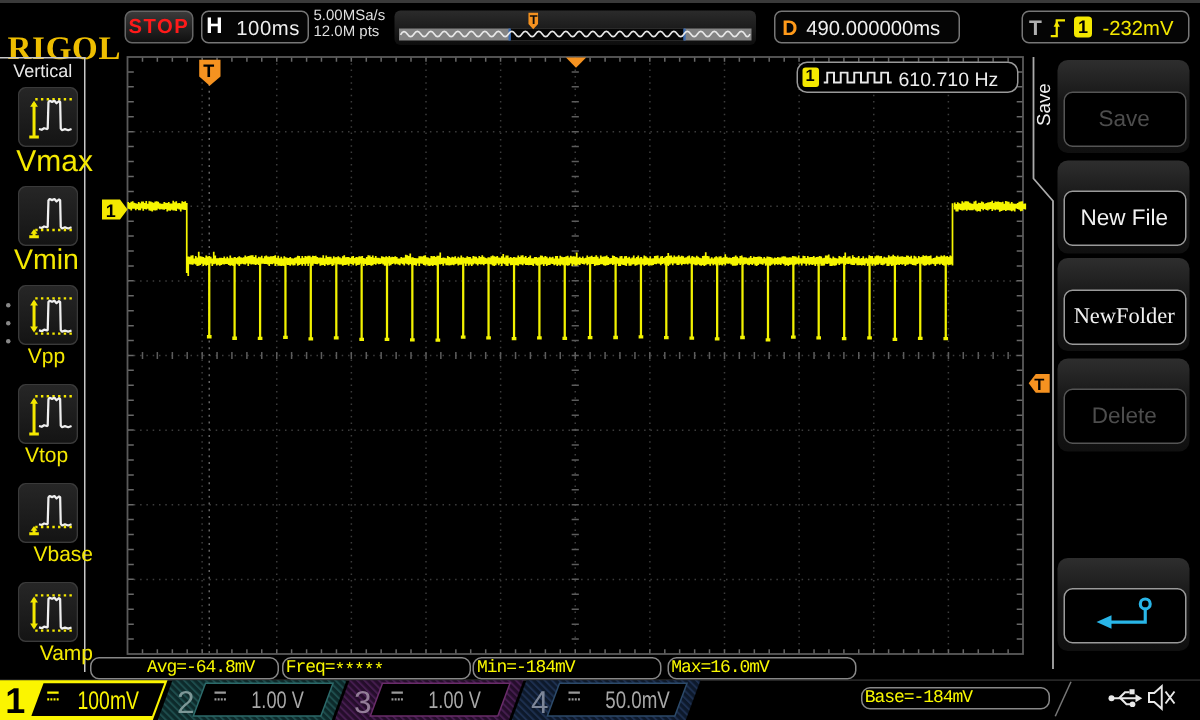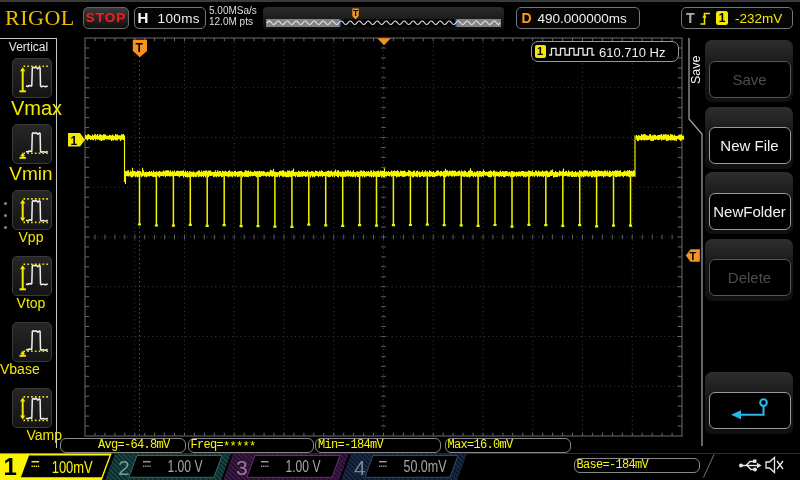--- a/index.html
+++ b/index.html
@@ -20,22 +20,22 @@
   .well{width:88px;background:linear-gradient(#2e2e2e,#161616 45%,#101010);border-radius:7px;}
   .innerbtn{position:absolute;left:3.5px;top:20.5px;width:82px;height:37px;background:#000;
         border:1.5px solid #9a9a9a;border-radius:6px;box-sizing:border-box;
         display:flex;align-items:center;justify-content:center;}
   .btxt{color:#f2f2f2;font-size:15px;}
   .btxtd{color:#4d4d4d;font-size:15px;}
 </style></head><body>
 
 <div class="abs" style="left:0;top:0;width:800px;height:31px;background:#000;"></div>
 <div class="abs" style="left:0;top:0;width:800px;height:2px;background:#3a3a3a;"></div>
-<div class="abs" style="left:5px;top:5px;width:80px;height:26px;color:#eebe00;
-     font-family:'Liberation Serif',serif;font-weight:normal;font-size:22px;letter-spacing:0.5px;">RIGOL</div>
+<div class="abs" style="left:5px;top:19px;width:80px;height:26px;color:#eebe00;
+     font-family:'Liberation Serif',serif;font-weight:bold;font-size:22px;letter-spacing:0.5px;">RIGOL</div>
 <div class="tbox" style="left:83px;width:46px;background:linear-gradient(#3a3a3a,#101010);
      border-color:#666;text-align:center;">
   <span style="color:#ff1a1a;font-weight:bold;font-size:13.5px;letter-spacing:1px;line-height:19px;">STOP</span></div>
 <div class="tbox" style="left:133.5px;width:72px;">
   <span style="position:absolute;left:3px;top:1px;color:#fff;font-weight:bold;font-size:15px;">H</span>
   <span style="position:absolute;left:23px;top:2.5px;color:#f0f0f0;font-size:13.5px;letter-spacing:0.4px;">100ms</span>
   </div>
 <div class="abs" style="left:209px;top:4.5px;color:#dedede;font-size:10px;line-height:11px;">5.00MSa/s<br>12.0M pts</div>
 
 <div class="abs" style="left:263px;top:7px;width:241px;height:22.5px;background:linear-gradient(#2b2b2b,#0d0d0d);
@@ -148,21 +148,21 @@
       <path d="M6.499999999999999,32.3h6.4" class="yl"></path>
     </svg></div>
 <div class="abs" style="left:0px;top:295px;width:62px;text-align:center;color:#f4e800;font-size:14px;">Vtop</div>
 <div class="icnbtn abs" style="left:12px;top:322px;"><svg width="40" height="40" viewBox="0 0 40 40">
       <path d="M13,26.5 l1.8,.5 1.6,-1 1.9,.5 .5,-.3 .5,-17.6 .8,-.9 1.6,.7 1.6,-.7 1.4,1.6 1.6,-1.3 .8,.5 .4,17.7 .8,1.1 2,-.7 2.2,.7 2.2,-.8" class="wl"></path>
       <path d="M10.5,28.3H36" class="yd"></path>
       <path d="M9.7,30.4V32.6" class="yl"></path>
       <path d="M7.4,30.9 L9.7,27.6 L12,30.9 Z" class="yf"></path>
       <path d="M6.5,32.8h6.4" class="yl"></path>
     </svg></div>
-<div class="abs" style="left:0px;top:361px;width:62px;text-align:left;color:#f4e800;font-size:14px;">Vbase</div>
+<div class="abs" style="left:0px;top:361px;width:62px;text-align:right;color:#f4e800;font-size:14px;">Vbase</div>
 <div class="icnbtn abs" style="left:12px;top:388px;"><svg width="40" height="40" viewBox="0 0 40 40">
       <path d="M10.5,7.9H36" class="yd"></path>
       <path d="M13,29.3 l1.8,.5 1.6,-1 1.9,.5 .5,-.3 .5,-18.6 .8,-.9 1.6,.7 1.6,-.7 1.4,1.6 1.6,-1.3 .8,.5 .4,18.7 .8,1.1 2,-.7 2.2,.7 2.2,-.8" class="wl"></path>
       <path d="M10.5,31.4H36" class="yd"></path>
       <path d="M9.7,10.1V29.1" class="yl"></path>
       <path d="M7.1,12.6 L9.7,8.6 L12.299999999999999,12.6 Z" class="yf"></path>
       <path d="M7.1,26.6 L9.7,30.6 L12.299999999999999,26.6 Z" class="yf"></path>
     </svg></div>
 <div class="abs" style="left:0px;top:427px;width:62px;text-align:right;color:#f4e800;font-size:14px;">Vamp</div>
 <div class="abs" style="left:4px;top:202px;width:3px;height:3px;border-radius:50%;background:#888"></div>
@@ -178,21 +178,21 @@
 <div class="well abs" style="left:705px;top:40px;height:62px;">
     <div class="innerbtn" style="border-color:#555;">
       <span class="btxtd">Save</span>
     </div>
   </div>
 <div class="well abs" style="left:705px;top:106.5px;height:62px;">
     <div class="innerbtn" style="border-color:#9a9a9a;">
       <span class="btxt">New File</span>
     </div>
   </div>
-<div class="well abs" style="left:705px;top:172px;height:62px;">
+<div class="well abs" style="left:705px;top:172px;height:62px;font-family:Liberation Serif, serif;">
     <div class="innerbtn" style="border-color:#9a9a9a;">
       <span class="btxt">NewFolder</span>
     </div>
   </div>
 <div class="well abs" style="left:705px;top:238.5px;height:62px;">
     <div class="innerbtn" style="border-color:#555;">
       <span class="btxtd">Delete</span>
     </div>
   </div>
 <div class="well abs" style="left:705px;top:371.5px;height:62px;">

